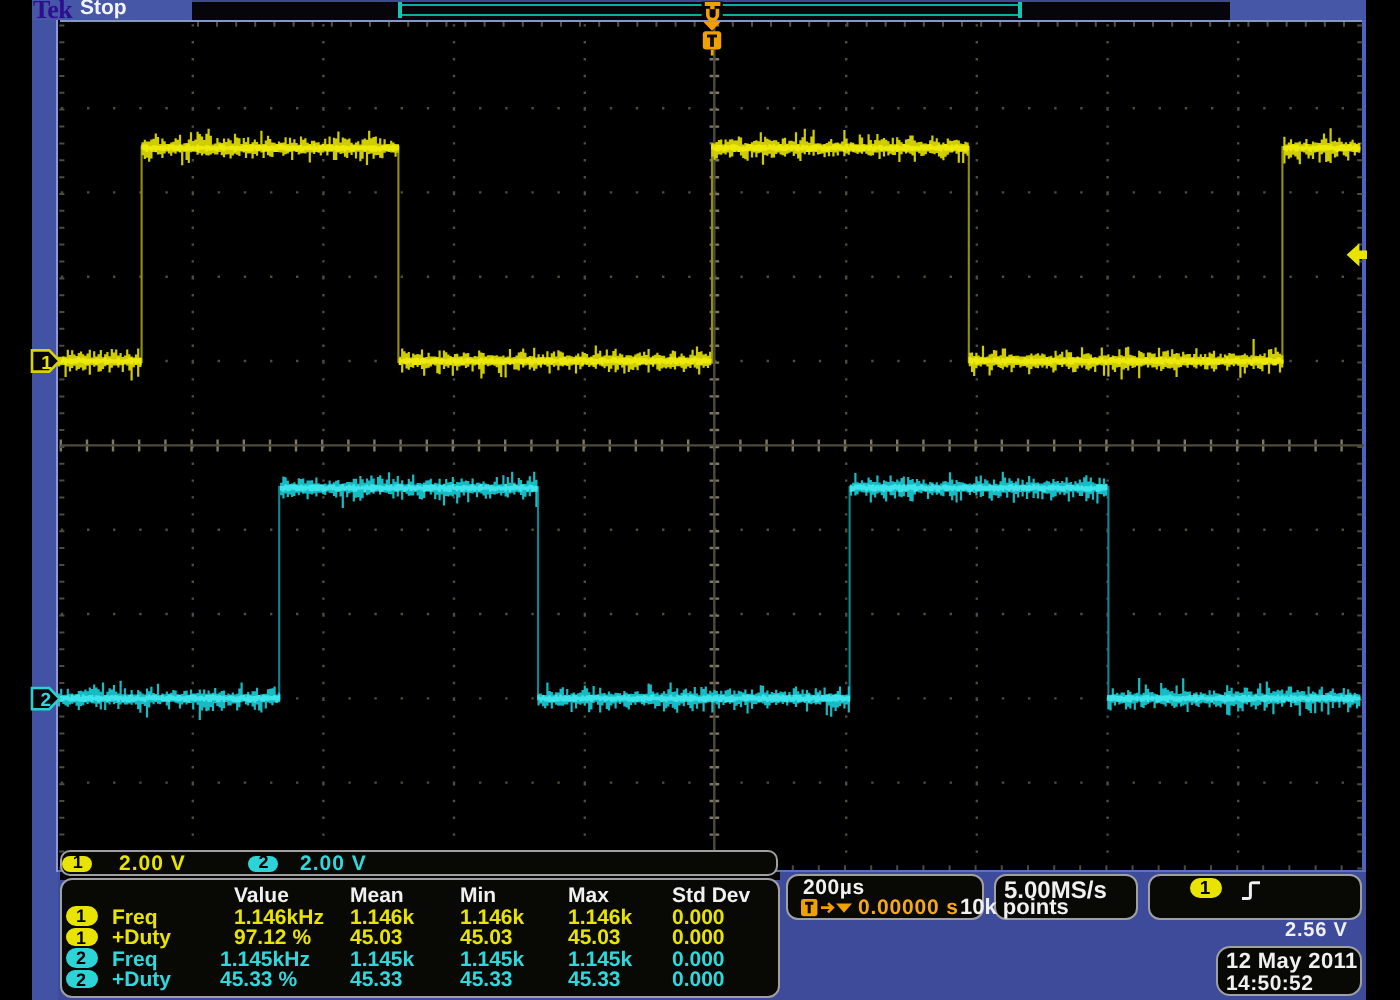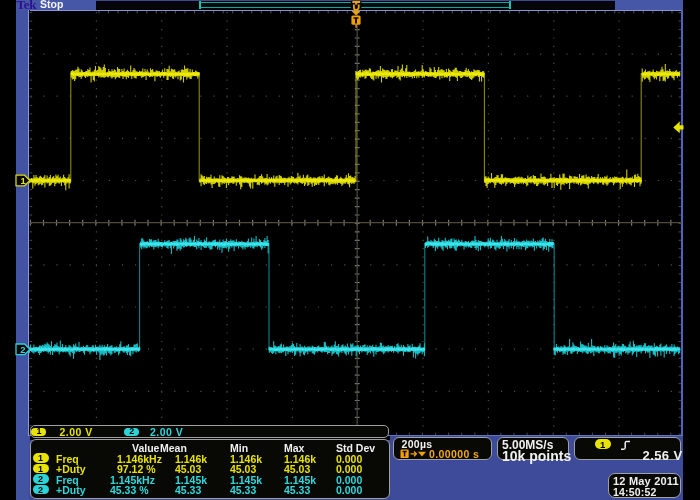--- a/index.html
+++ b/index.html
@@ -58,22 +58,22 @@
 <div class="abs" style="left:497px;top:436.5px;width:71.5px;height:23px;background:#080804;border:1.3px solid #a0a0a0;border-radius:6px"></div>
 <div class="abs" style="left:574px;top:436.5px;width:107px;height:23px;background:#080804;border:1.3px solid #a0a0a0;border-radius:6px"></div>
 <div class="abs" style="left:607.5px;top:473px;width:73.5px;height:24.8px;background:#080804;border:1.3px solid #a0a0a0;border-radius:7px"></div>
 <div class="abs" style="left:31.3px;top:427.7px;width:14.6px;height:8.8px;background:#e8e400;border-radius:7px"></div>
 <div class="abs b" style="left:36.4px;top:426.4px;font-size:9px;color:#000">1</div>
 <div class="abs b" style="left:59.5px;top:425.8px;font-size:10.5px;color:#e8e400;letter-spacing:0.5px">2.00 V</div>
 <div class="abs" style="left:124.3px;top:427.7px;width:14.6px;height:8.8px;background:#2cd4d8;border-radius:7px"></div>
 <div class="abs b" style="left:129.2px;top:426.4px;font-size:9px;color:#000">2</div>
 <div class="abs b" style="left:150px;top:425.8px;font-size:10.5px;color:#2fd8dc;letter-spacing:0.5px">2.00 V</div>
 <div class="abs b" style="left:30px;top:442.3px;width:360px;font-size:10.5px;color:#f0f0f0">
-<span class="abs" style="left:102px">Value</span>
-    <span class="abs" style="left:130px">Mean</span>
+<span class="abs" style="left:87px">Value</span>
+    <span class="abs" style="left:145px">Mean</span>
     <span class="abs" style="left:200px">Min</span>
     <span class="abs" style="left:254px">Max</span>
     <span class="abs" style="left:306px">Std Dev</span>
 </div>
 <div class="abs b" style="left:30px;top:452.9px;width:360px;font-size:10.5px;color:#e8e400">
 <span class="abs" style="left:3px;width:16px;height:9.4px;background:#e8e400;border-radius:7px;top:0.5px"></span>
     <span class="abs" style="left:8px;top:0.4px;font-size:9px;color:#000">1</span>
 <span class="abs" style="left:26px">Freq</span>
     <span class="abs" style="left:87px">1.146kHz</span>
     <span class="abs" style="left:145px">1.146k</span>
@@ -113,20 +113,20 @@
 </div>
 <div class="abs b" style="left:401.5px;top:437.8px;font-size:10.5px;color:#f0f0f0;letter-spacing:0.3px">200µs</div>
 <svg class="abs" style="left:399.5px;top:448.5px" width="30" height="11" viewBox="0 0 30 11">
 <rect x="0.5" y="0.5" width="8.2" height="8.6" rx="1.2" fill="#f0a000"></rect>
 <path d="M2.5 2.6h4.2M4.6 2.6v5" stroke="#100c00" stroke-width="1.5" fill="none"></path>
 <path d="M10.5 4.8h5.5M14 2.6l2.4 2.2L14 7.2" stroke="#f0a000" stroke-width="1.3" fill="none"></path>
 <path d="M18 2.8h8l-4 4.6z" fill="#f0a000"></path>
 </svg>
 <div class="abs b" style="left:429px;top:447.6px;font-size:10.5px;color:#f5a818;letter-spacing:0.4px">0.00000 s</div>
 <div class="abs b" style="left:502px;top:437.8px;font-size:12px;color:#f0f0f0">5.00MS/s</div>
-<div class="abs b" style="left:502px;top:448.3px;font-size:14px;color:#f0f0f0">10k points</div>
+<div class="abs b" style="left:480px;top:448.3px;font-size:11px;color:#f0f0f0">10k points</div>
 <div class="abs" style="left:594.5px;top:439.3px;width:16.4px;height:9.8px;background:#e8e400;border-radius:8px"></div>
 <div class="abs b" style="left:599.9px;top:438.6px;font-size:9.5px;color:#000">1</div>
 <svg class="abs" style="left:619.5px;top:439.5px" width="12" height="11" viewBox="0 0 12 11">
 <path d="M1 9.2h2.6c1.6 0 1.6 0 1.6-1.6V3c0-1.6 0-1.6 1.6-1.6H10" stroke="#f0f0f0" stroke-width="1.5" fill="none"></path>
 </svg>
-<div class="abs b" style="left:642.5px;top:448px;font-size:13px;color:#f0f0f0;letter-spacing:0.4px">2.56 V</div>
+<div class="abs b" style="left:642.5px;top:460px;font-size:10px;color:#f0f0f0;letter-spacing:0.4px">2.56 V</div>
 <div class="abs b" style="left:613px;top:475.4px;font-size:11px;color:#f0f0f0;letter-spacing:0.2px">12 May 2011</div>
 <div class="abs b" style="left:613px;top:485.8px;font-size:10.5px;color:#f0f0f0;letter-spacing:0.2px">14:50:52</div>
 </body></html>

